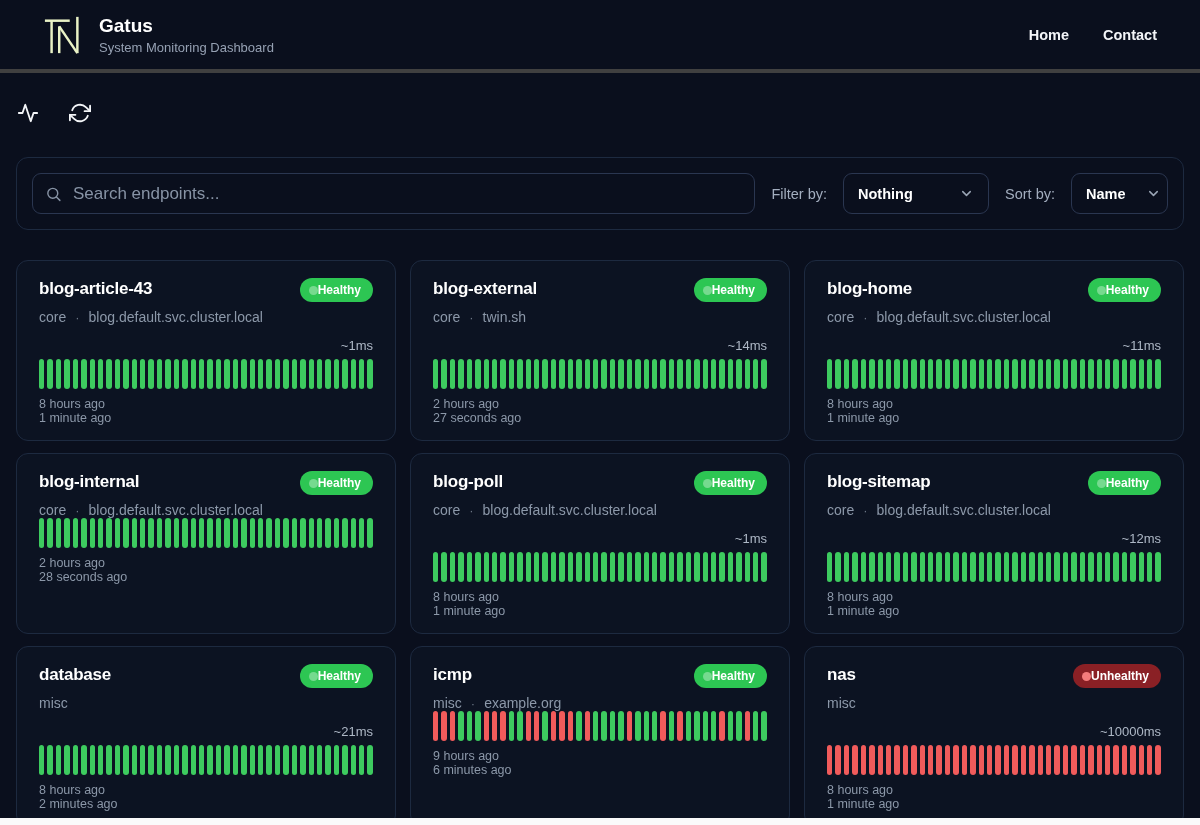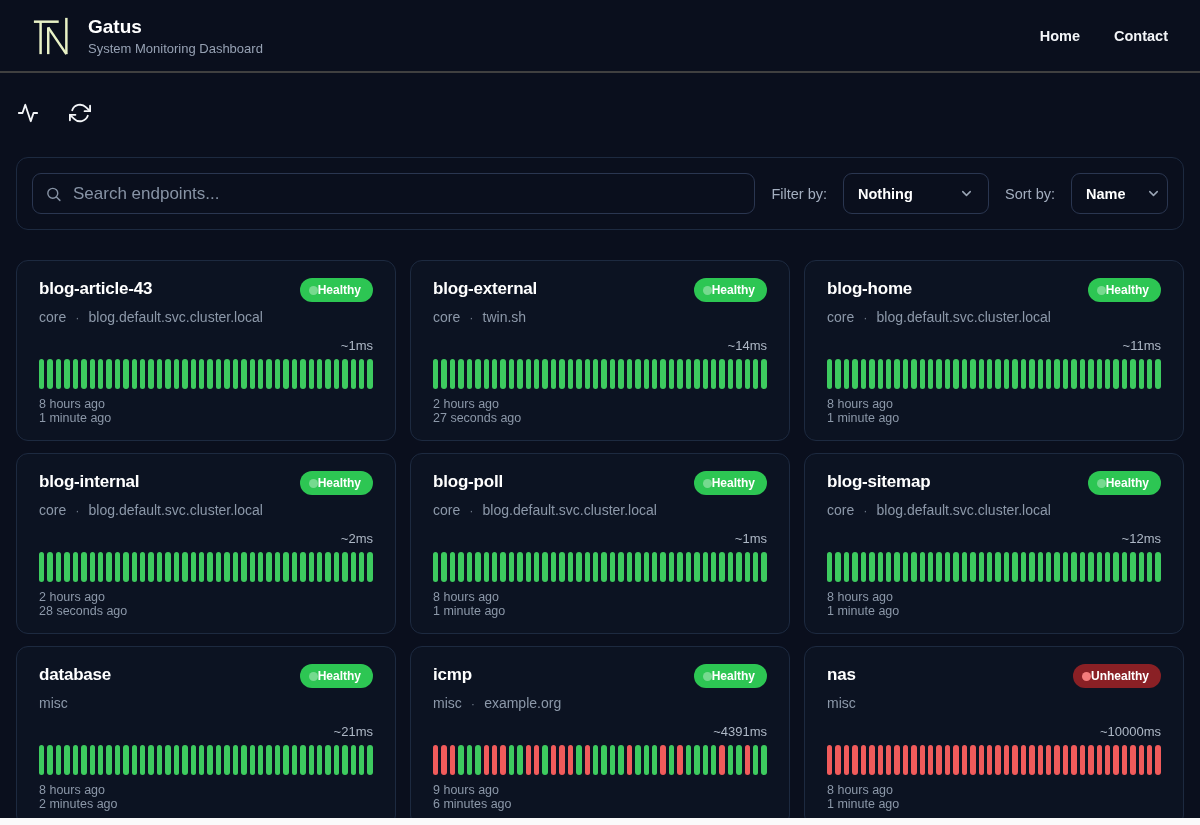--- a/index.html
+++ b/index.html
@@ -8,22 +8,22 @@
     font-family: "Liberation Sans", sans-serif;
     background: #0A0F1D;
     color: #F1F5F9;
     position: relative;
   }
 
   
   .topbar {
     height: 73px;
     display: flex; align-items: center; justify-content: space-between;
-    padding: 0 32px;
-    border-bottom: 2px solid #404040;
+    padding: 0 43px;
+    border-bottom: 4px solid #404040;
     background: #0A0F1D;
   }
   .brand { display: flex; align-items: center; gap: 14px; cursor: pointer; }
   .brand-logo { width: 42px; height: 42px; display: block; }
   .brand-name { font-size: 19px; font-weight: 700; color: #FFFFFF; line-height: 1.25; }
   .brand-sub { font-size: 13px; color: #96A1B3; margin-top: 2px; }
   .nav { display: flex; gap: 34px; }
   .nav a { color: #F3F5F8; font-size: 14.5px; font-weight: 700; text-decoration: none; }
 
   
@@ -381,21 +381,20 @@
         <span class="badge healthy">
           <span class="dot"></span>
           <span>Healthy</span>
         </span>
       </div>
       <div class="ep-meta">
         <span>core</span>
         <span class="sep">·</span>
         <span>blog.default.svc.cluster.local</span>
       </div>
-      <div class="ep-latency">~2ms</div>
       <div class="bars">
         <div class="bar g"></div>
         <div class="bar g"></div>
         <div class="bar g"></div>
         <div class="bar g"></div>
         <div class="bar g"></div>
         <div class="bar g"></div>
         <div class="bar g"></div>
         <div class="bar g"></div>
         <div class="bar g"></div>
@@ -623,21 +622,20 @@
         <span class="badge healthy">
           <span class="dot"></span>
           <span>Healthy</span>
         </span>
       </div>
       <div class="ep-meta">
         <span>misc</span>
         <span class="sep">·</span>
         <span>example.org</span>
       </div>
-      <div class="ep-latency">~4391ms</div>
       <div class="bars">
         <div class="bar r"></div>
         <div class="bar r"></div>
         <div class="bar r"></div>
         <div class="bar g"></div>
         <div class="bar g"></div>
         <div class="bar g"></div>
         <div class="bar r"></div>
         <div class="bar r"></div>
         <div class="bar r"></div>

